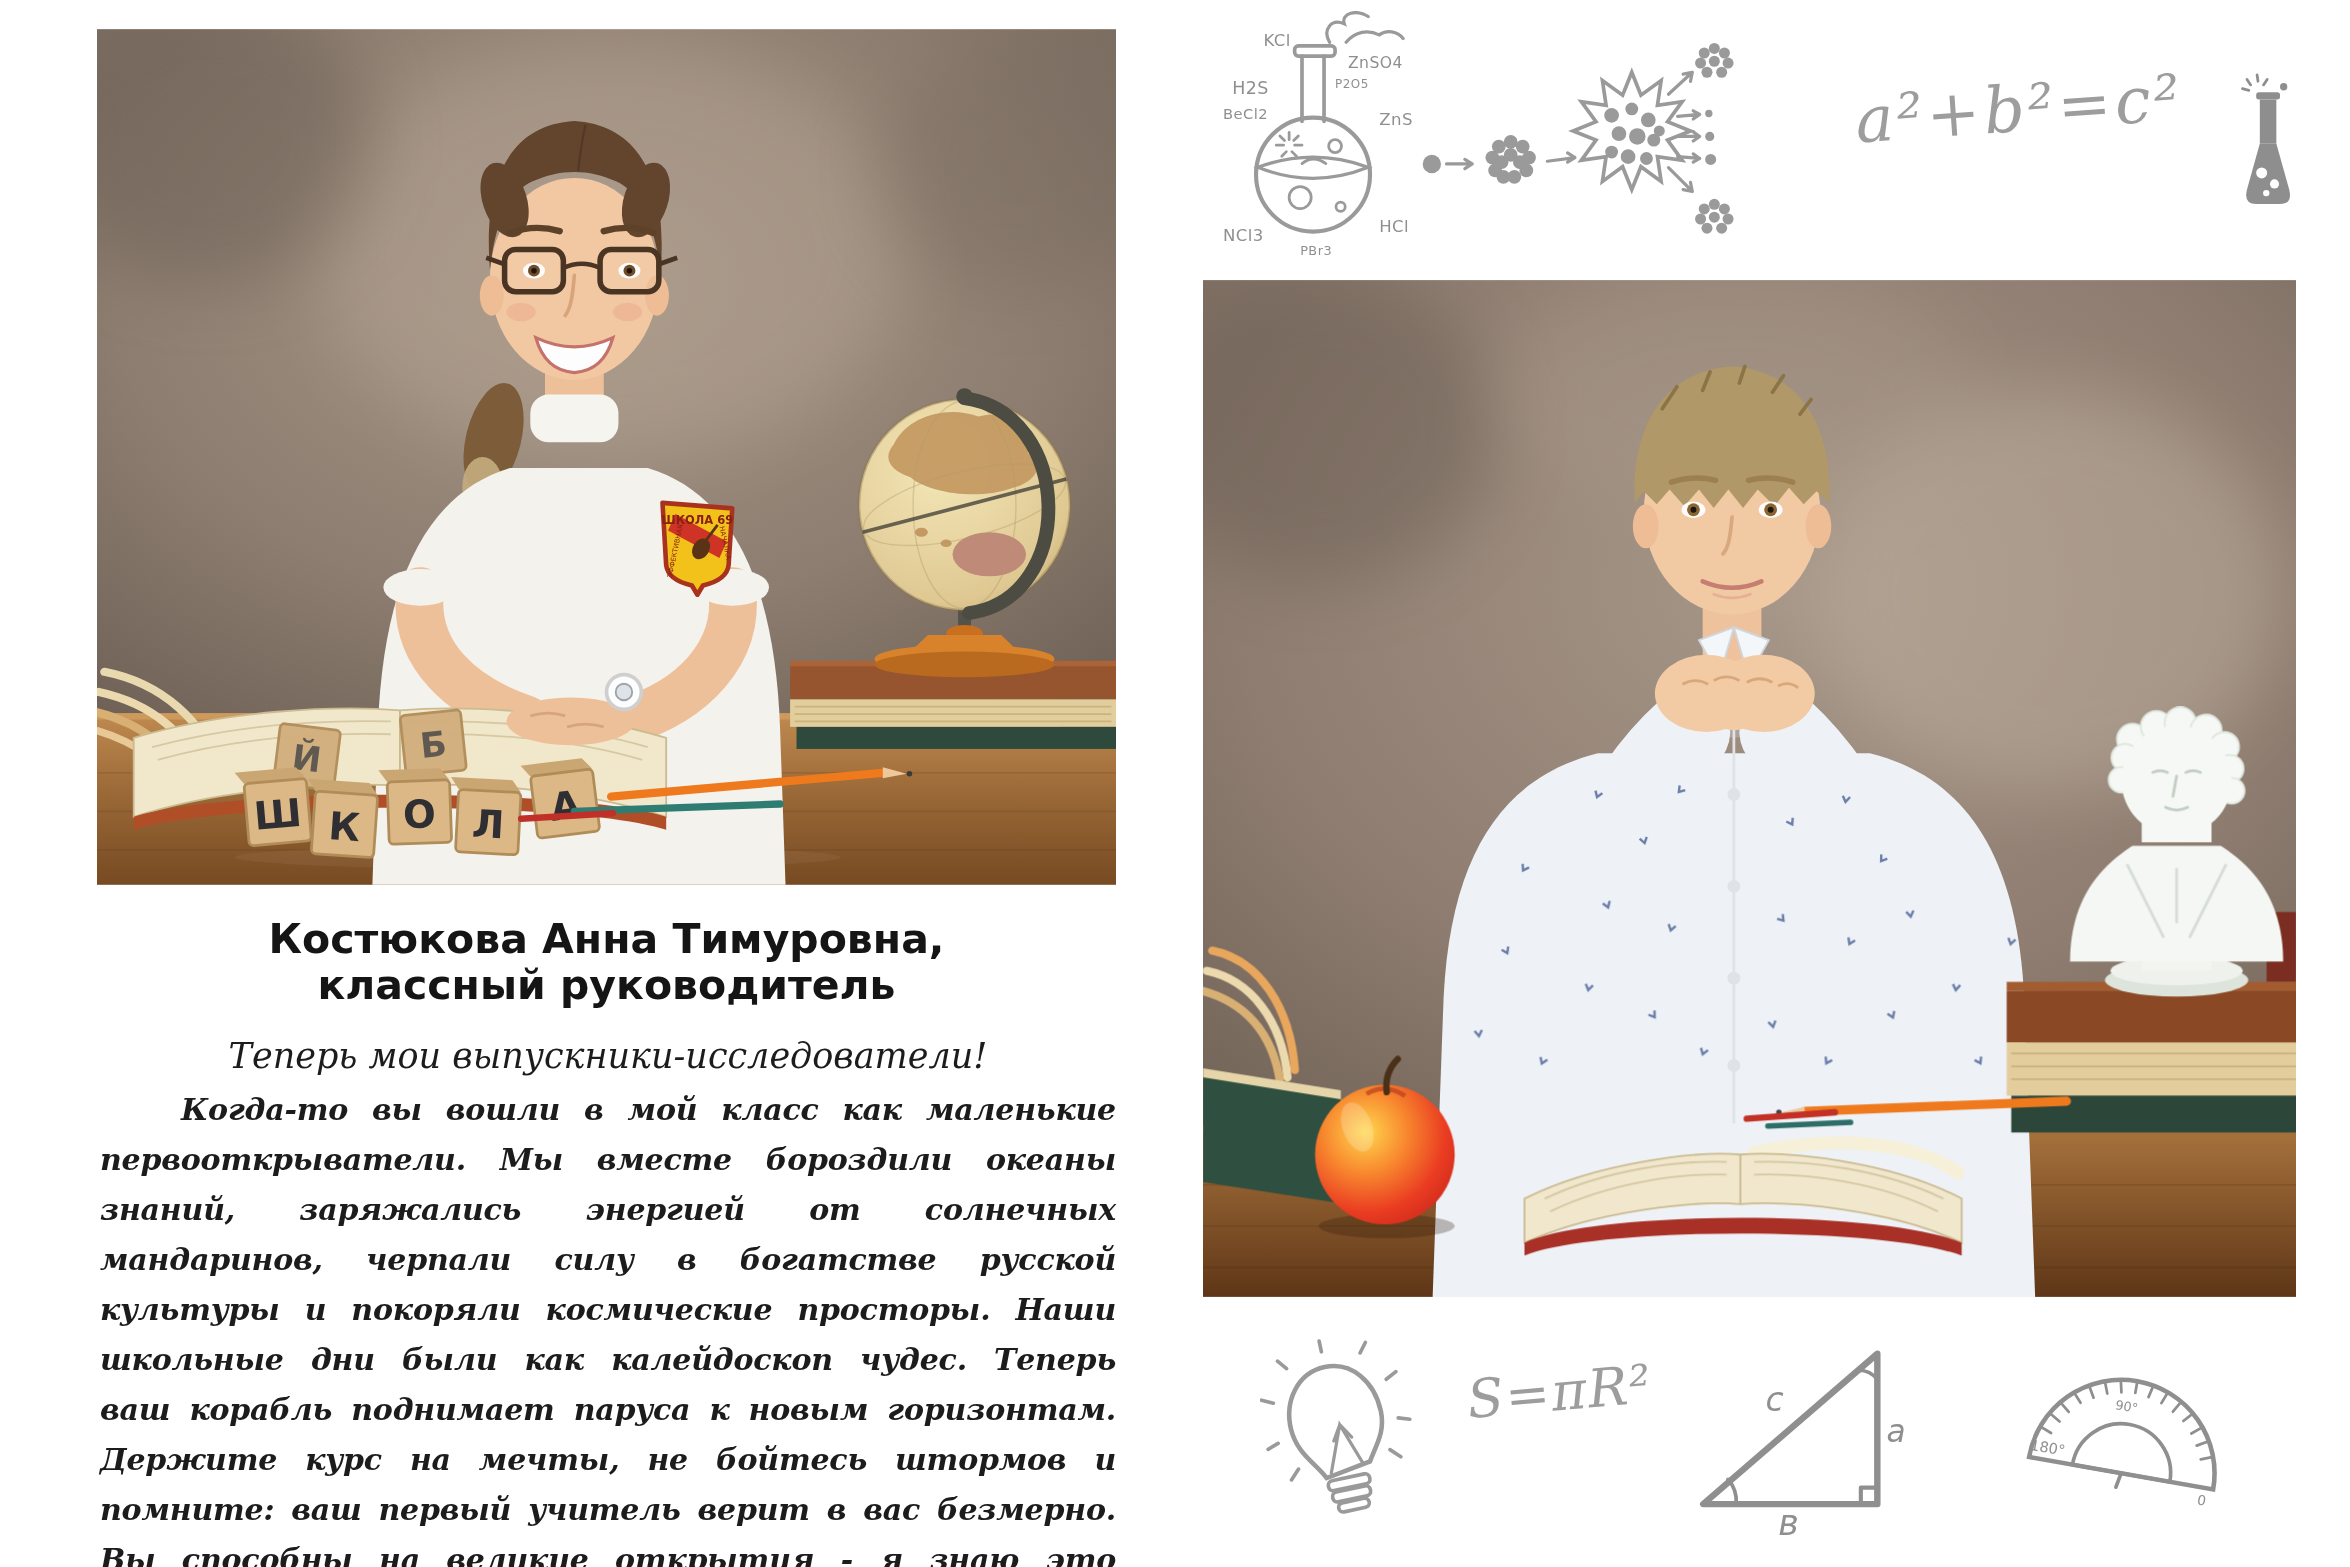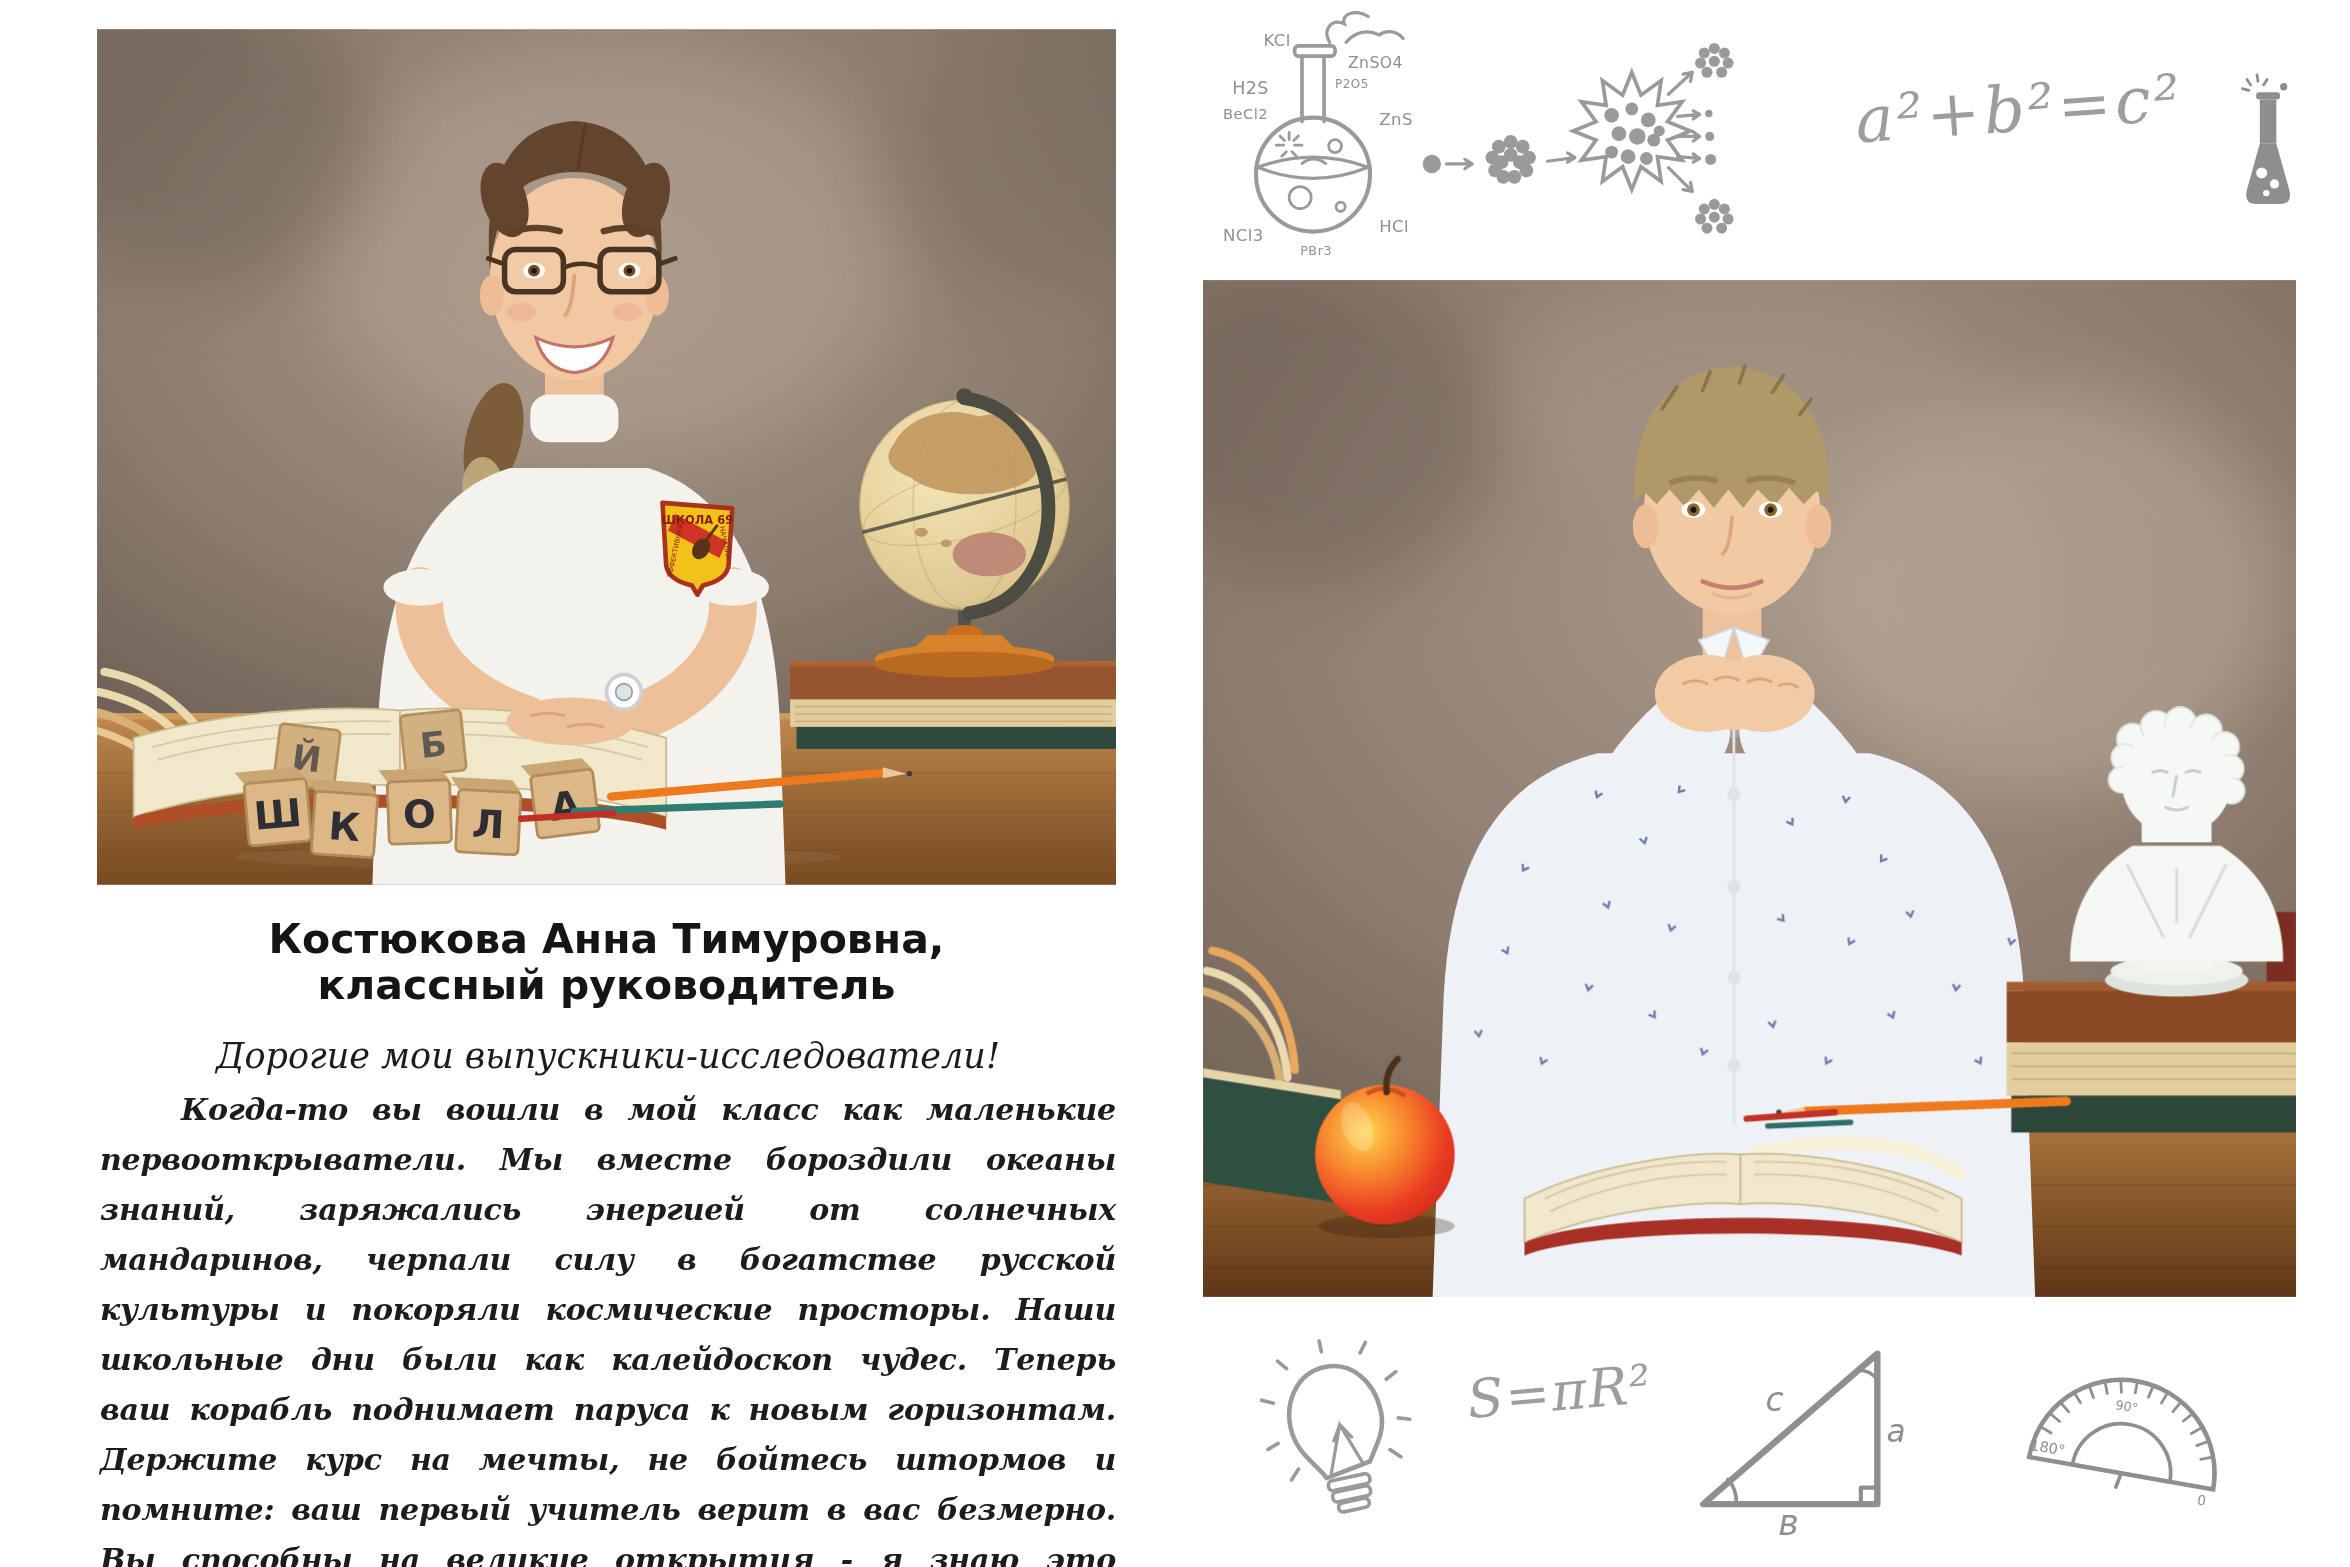--- a/index.html
+++ b/index.html
@@ -214,21 +214,21 @@
       </g>
     </svg>
   </div>
 
   <div class="abs caption">
     <div>Костюкова Анна Тимуровна,</div>
     <div>классный руководитель</div>
   </div>
 
   <div class="abs letter">
-    <p class="salutation">Дорогие мои выпускники-исследователи!</p>
+    <p class="salutation">Теперь мои выпускники-исследователи!</p>
     <p class="body">Когда-то вы вошли в мой класс как маленькие первооткрыватели. Мы вместе бороздили океаны знаний, заряжались энергией от солнечных мандаринов, черпали силу в богатстве русской культуры и покоряли космические просторы. Наши школьные дни были как калейдоскоп чудес. Теперь ваш корабль поднимает паруса к новым горизонтам. Держите курс на мечты, не бойтесь штормов и помните: ваш первый учитель верит в вас безмерно. Вы способны на великие открытия - я знаю это наверняка.</p>
 
   </div>
 
   <div class="abs doodle" style="left:1221px;top:11px;">
     <svg width="230" height="250" viewBox="0 0 250 272">
       <g stroke="#9a9a9a" fill="none" stroke-linecap="round">
         <rect x="80" y="38" width="44" height="11" rx="4" stroke-width="4"></rect>
         <path d="M88,49 L88,120 M112,49 L112,120" stroke-width="4"></path>
         <circle cx="100" cy="178" r="62" stroke-width="4.5"></circle>

